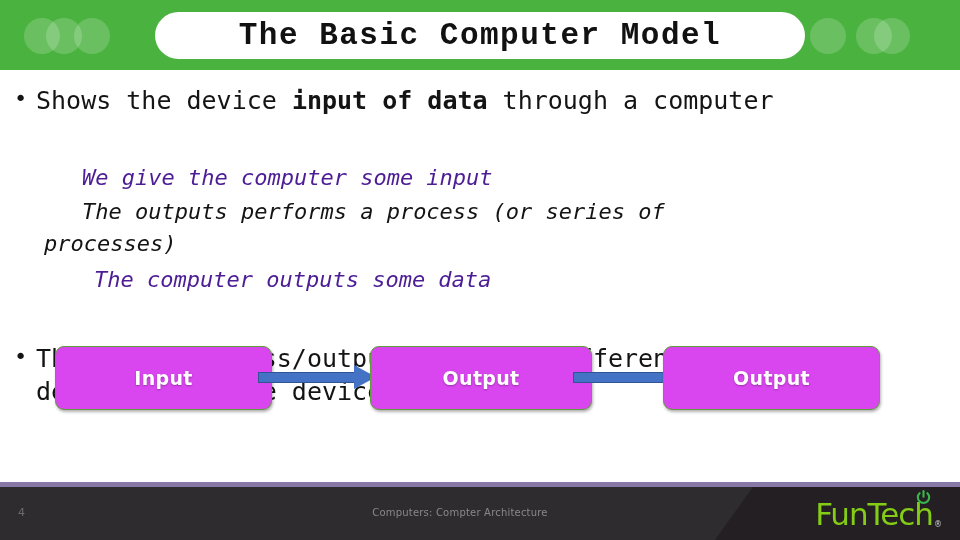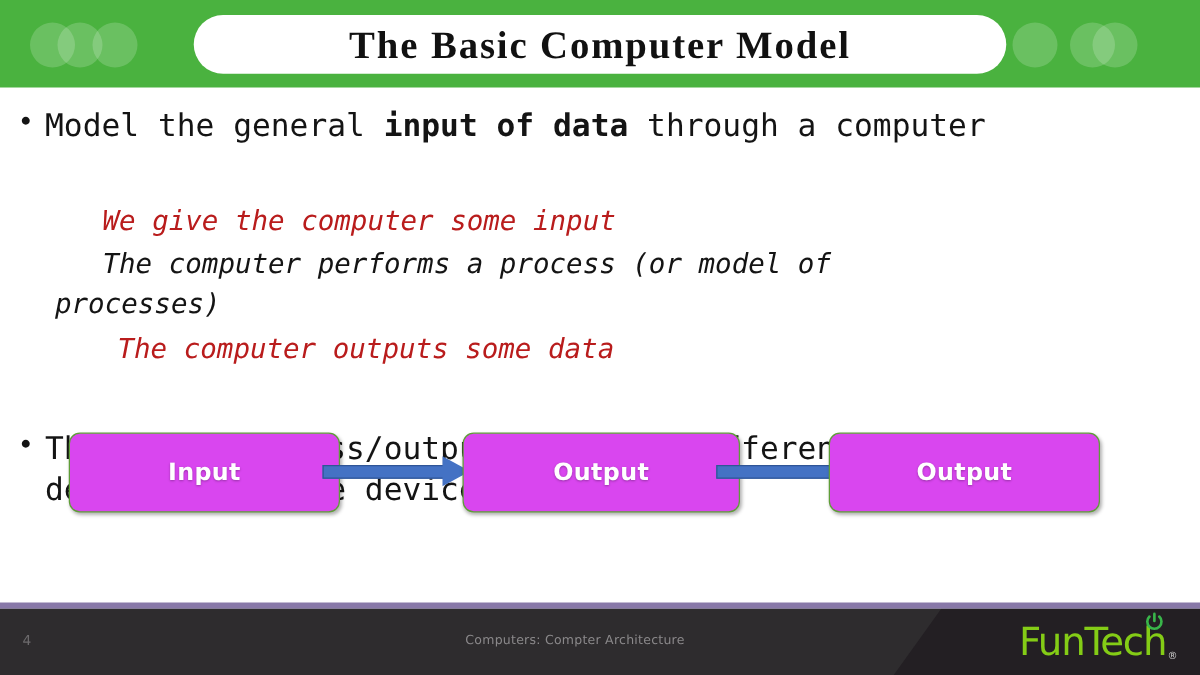--- a/index.html
+++ b/index.html
@@ -54,21 +54,21 @@
     top: 12px;
     width: 650px;
     height: 47px;
     background: #ffffff;
     border-radius: 26px;
     display: flex;
     align-items: center;
     justify-content: center;
   }
   .title-text {
-    font-family: Liberation Serif, serif;
+    font-family: Liberation Mono, monospace;
     font-weight: bold;
     font-size: 31px;
     color: #111111;
     letter-spacing: 1.5px;
     white-space: nowrap;
     line-height: 1;
   }
 
   
   .body-area {
@@ -112,21 +112,21 @@
     left: 14px;
     top: 272px;
     width: 800px;
   }
 
   .sub-line {
     position: absolute;
     font-family: "DejaVu Sans Mono", monospace;
     font-style: italic;
     font-size: 22px;
-    color: #b91c1c;
+    color: #4c1d95;
     line-height: 1.42;
   }
   #sub-one   { left: 82px; top: 92px;  width: 820px; }
   #sub-three { left: 94px; top: 194px; width: 820px; }
 
   .sub-two-wrap {
     position: absolute;
     left: 82px;
     top: 126px;
     width: 790px;
@@ -295,27 +295,27 @@
   </div>
 
   <div class="title-pill">
     <div class="title-text">The Basic Computer Model</div>
   </div>
 
   <div class="body-area">
 
     <div class="bullet-l1" id="bullet-one">
       <span class="dot">•</span>
-      <span class="btext"><span>Model the general </span><b>input of data</b><span> through a computer</span></span>
+      <span class="btext"><span>Shows the device </span><b>input of data</b><span> through a computer</span></span>
     </div>
 
     <div class="sub-line" id="sub-one">We give the computer some input</div>
 
     <div class="sub-two-wrap">
-      <div>The computer performs a process (or model of</div>
+      <div>The outputs performs a process (or series of</div>
       <div class="l2">processes)</div>
     </div>
 
     <div class="sub-line" id="sub-three">The computer outputs some data</div>
 
     <div class="bullet-l1" id="bullet-two">
       <span class="dot">•</span>
       <span class="btext">The input/process/output model is different depending on the device</span>
     </div>
   </div>

